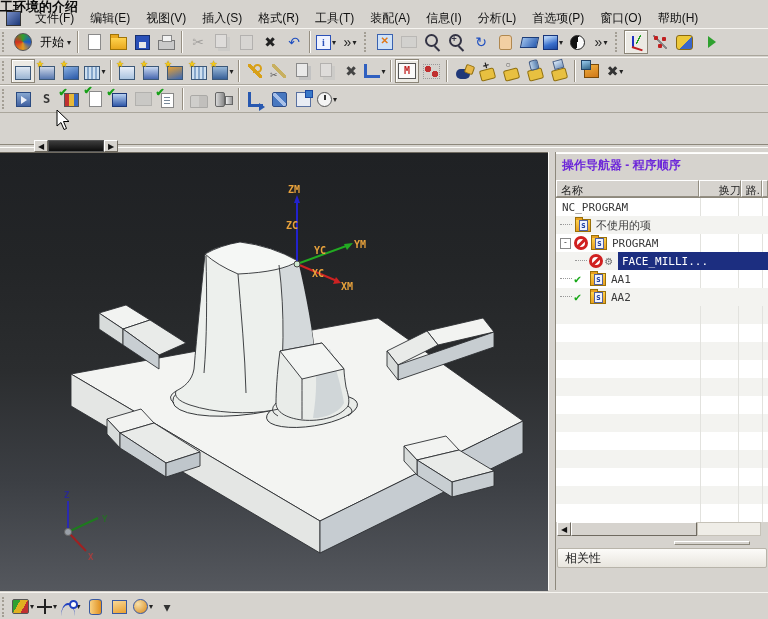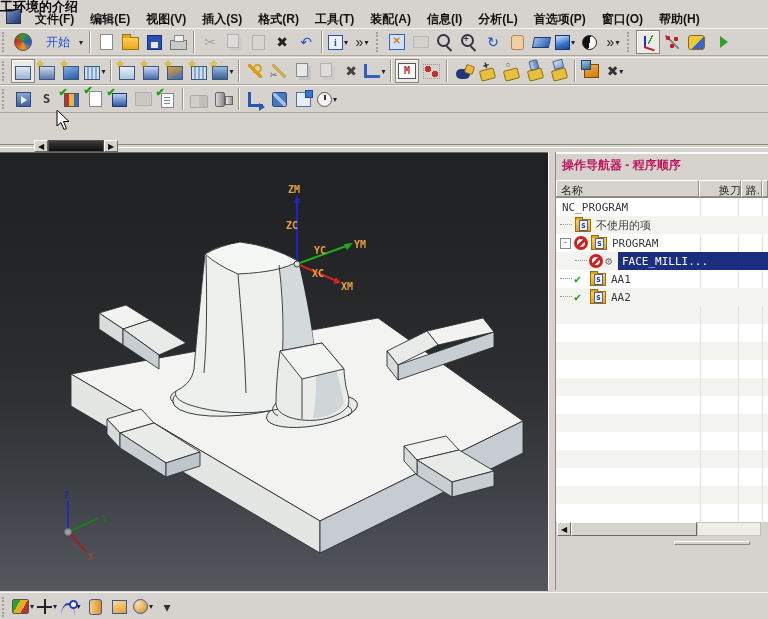--- a/index.html
+++ b/index.html
@@ -1,38 +1,38 @@
 <!DOCTYPE html>
 <html><head>
 <meta charset="utf-8">
 <style>
   html,body{margin:0;padding:0;background:#d6d3ce;}
   .win{position:relative;width:768px;height:619px;background:#d6d3ce;overflow:hidden;
        font-family:"Liberation Sans",sans-serif;color:#111;}
   
   .caption{position:absolute;left:0;top:-2px;font:bold 13px "Liberation Sans",sans-serif;color:#0a0a0a;z-index:60;letter-spacing:0;}
   
-  .menubar{position:absolute;left:0;top:9px;width:768px;height:19px;display:flex;align-items:flex-start;padding-left:4px;box-sizing:border-box;font-weight:bold;}
+  .menubar{position:absolute;left:0;top:9px;width:768px;height:19px;display:flex;align-items:center;padding-left:4px;box-sizing:border-box;}
   .appic{width:13px;height:13px;margin:0 6px 0 2px;background:linear-gradient(135deg,#7a90c8,#1c3878);border:1px solid #333;}
   .mi{font-size:12px;padding:2px 8px;white-space:nowrap;cursor:default;}
   
   .tbrow{position:absolute;left:0;width:768px;height:28px;display:flex;align-items:center;
          background:#d6d3ce;border-top:1px solid #f6f4f0;border-bottom:1px solid #aaa69c;box-sizing:border-box;}
   .r1{top:28px;}.r2{top:57px;}.r3{top:85px;}
   .bottombar{position:absolute;left:0;top:592px;width:768px;height:27px;display:flex;align-items:center;
              background:#d6d3ce;border-top:1px solid #f6f4f0;}
   .grip{width:4px;height:20px;margin:0 3px 0 2px;border-left:2px dotted #a39e94;}
   .tsep{width:0;height:22px;border-left:1px solid #968f82;border-right:1px solid #fcfbf8;margin:0 3px;}
   .tbi{position:relative;width:24px;height:24px;display:flex;align-items:center;justify-content:center;flex:none;}
   .tbi.wide{width:auto;padding:0 3px;}
   .tbi.boxed{border:1px solid #8c8678;background:#eceae4;box-shadow:inset 1px 1px 0 #fff;box-sizing:border-box;}
   .tbi.dis{opacity:.45;filter:grayscale(.9);}
   .glyph{font-size:14px;line-height:1;}
   .dd{font-size:8px;color:#222;margin-left:1px;}
-  .tstart{font-size:12px;color:#1d4ed8;margin:0 8px;}
+  .tstart{font-size:12px;color:#000000;margin:0 2px;}
   
   .shape{display:inline-block;position:relative;}
   .logo{width:16px;height:16px;border-radius:50%;background:conic-gradient(#2fa12f,#1c58c9,#e09a1e,#d03020,#2fa12f);border:1px solid #555;}
   .page{width:11px;height:14px;background:#fff;border:1px solid #8a8a8a;}
   .folderic{width:15px;height:11px;background:linear-gradient(#ffd24d,#e8a81e);border:1px solid #a07408;margin-top:3px;}
   .folderic::before{content:"";position:absolute;top:-4px;left:-1px;width:7px;height:3px;background:#e8a81e;border:1px solid #a07408;border-bottom:none;}
   .floppy{width:13px;height:13px;background:#2a50b8;border:1px solid #173070;}
   .floppy::after{content:"";position:absolute;left:3px;top:6px;width:7px;height:6px;background:#e8e8e8;}
   .printer{width:15px;height:8px;background:#c9c9c9;border:1px solid #777;margin-top:6px;}
   .printer::before{content:"";position:absolute;top:-6px;left:3px;width:8px;height:5px;background:#f2f2f2;border:1px solid #888;}
@@ -117,21 +117,21 @@
   .sbtn{width:14px;height:12px;background:#d6d3ce;border:1px solid;border-color:#fff #6f6a60 #6f6a60 #fff;font-size:8px;line-height:11px;text-align:center;color:#111;box-sizing:border-box;}
   .sthumb{width:56px;height:12px;background:linear-gradient(#3c3c3c,#0c0c0c);border:1px solid #555;box-sizing:border-box;}
   
   .viewport{position:absolute;left:0;top:152px;width:548px;height:438px;
             background:linear-gradient(180deg,#1f2124 0%,#232527 25%,#2b2d2f 50%,#3c3f44 75%,#55585e 100%);
             border-top:1px solid #6f6a60;overflow:hidden;}
   .vsplit{position:absolute;left:548px;top:152px;width:8px;height:438px;background:#d6d3ce;border-left:1px solid #fcfbf8;border-right:1px solid #8d887c;box-sizing:border-box;}
   
   .panel{position:absolute;left:556px;top:152px;width:212px;height:438px;background:#d6d3ce;border-top:1px solid #fcfbf8;box-sizing:border-box;}
   .navtitle{position:absolute;left:0;top:0;width:212px;height:30px;box-sizing:border-box;
-            font:bold 12px/25px "Liberation Sans",sans-serif;color:#be185d;padding-left:6px;
+            font:bold 12px/25px "Liberation Sans",sans-serif;color:#6d28d9;padding-left:6px;
             border-bottom:1px solid #8d887c;box-shadow:inset 0 1px 0 #fff;}
   .thead{position:absolute;left:0;top:27px;width:212px;height:17px;display:flex;background:#d6d3ce;}
   .th{box-sizing:border-box;font-size:11px;color:#222;padding:2px 0 0 4px;border-right:1px solid #938e82;border-top:1px solid #fff;border-left:1px solid #fff;border-bottom:1px solid #938e82;overflow:hidden;white-space:nowrap;}
   .treewrap{position:absolute;left:0;top:44px;width:256px;height:324px;background:#fff;overflow:hidden;border-top:1px solid #8d887c;}
   .colline{position:absolute;top:0;bottom:0;width:1px;background:#e2e2de;}
   .treefill{position:absolute;left:0;right:0;bottom:0;background:repeating-linear-gradient(180deg,#f3f3f0 0 18px,#ffffff 18px 36px);}
   .trow{position:relative;height:18px;display:flex;align-items:center;padding-left:4px;box-sizing:border-box;
         font:11px "DejaVu Sans Mono",monospace;color:#3a3a3a;white-space:nowrap;}
   .trow.alt{background:#f3f3f0;}
   .conn{width:12px;height:1px;border-top:1px dotted #999;margin-right:2px;flex:none;}
@@ -545,20 +545,23 @@
           <span class="fold"></span>
           <span class="tlab">AA2</span>
         </div>
       </div>
     <div class="pscroll">
       <span class="pbtn">◀</span>
       <span class="pthumb"></span>
       <span class="ptrack"></span>
     </div>
     <div class="pill"></div>
+    <div class="secbar s1">
+      <span>相关性</span>
+    </div>
   </div>
 
   <div class="bottombar">
       <span class="grip"></span>
       <span class="tbi">
         <span class="shape snapcolor"></span>
         <span class="dd">▾</span>
       </span>
       <span class="tbi">
         <span class="shape crossic"></span>

